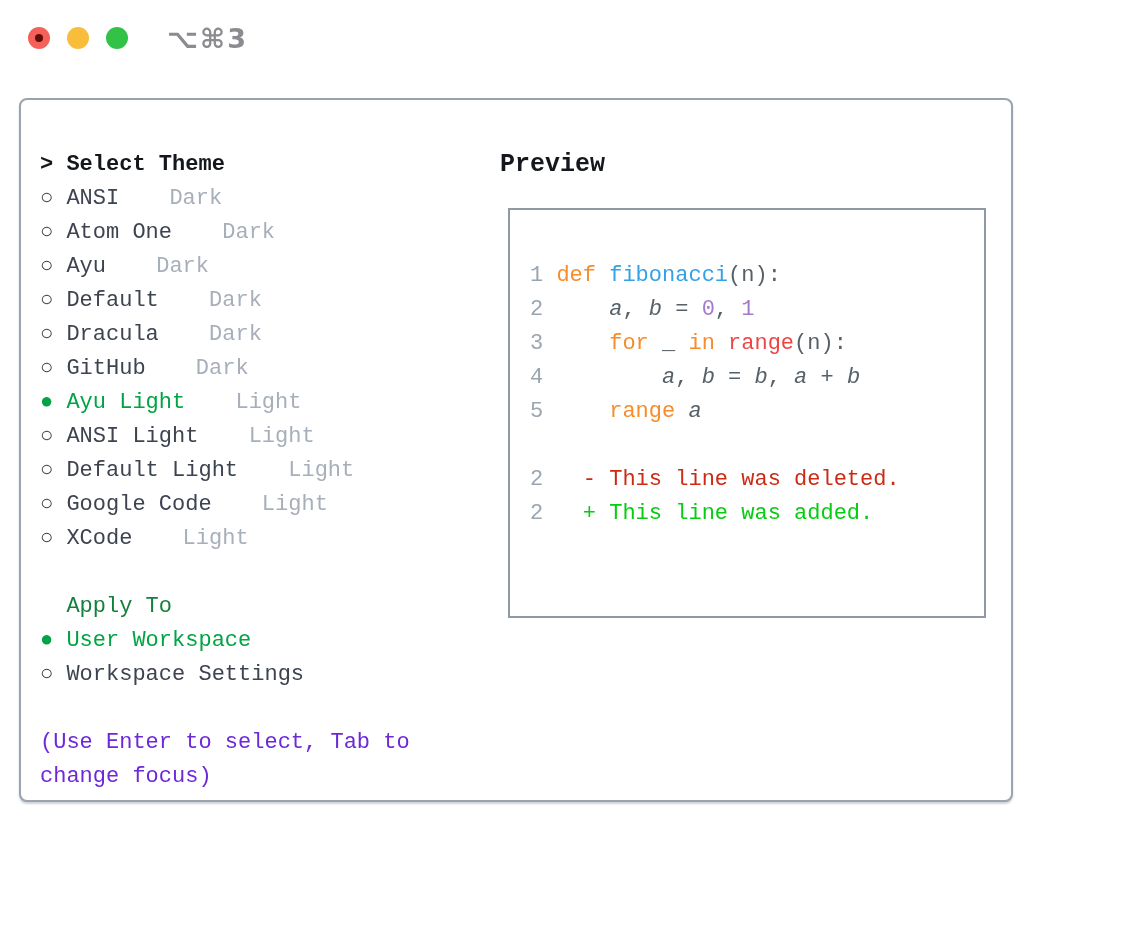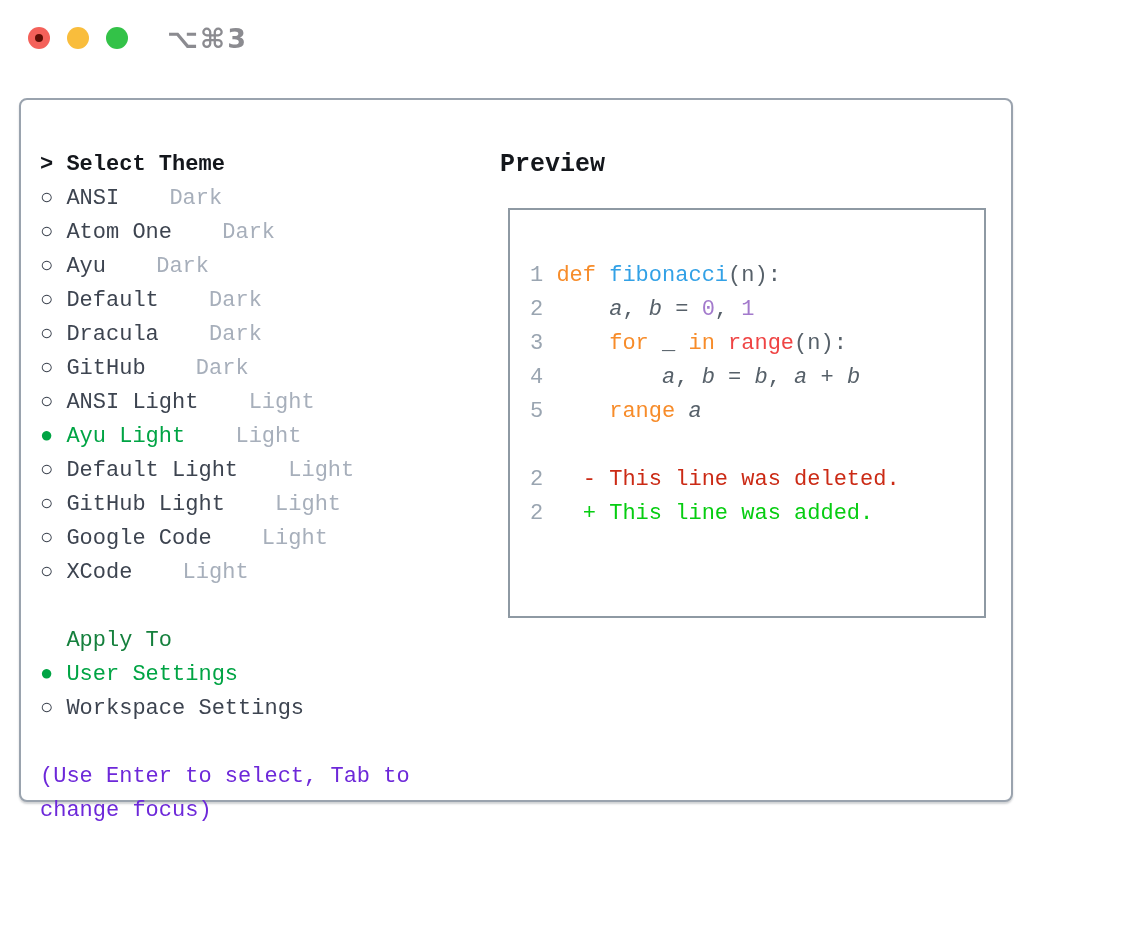--- a/index.html
+++ b/index.html
@@ -80,31 +80,30 @@
 
     <div class="pane-left">
       <div class="line hdr-row"><span class="caret">&gt;</span><span> <span>Select Theme</span></span></div>
       <div id="theme-items">
           <div class="line item"><span class="marker">○</span><span class="iname"> ANSI</span><span class="variant"> Dark</span></div>
           <div class="line item"><span class="marker">○</span><span class="iname"> Atom One</span><span class="variant"> Dark</span></div>
           <div class="line item"><span class="marker">○</span><span class="iname"> Ayu</span><span class="variant"> Dark</span></div>
           <div class="line item"><span class="marker">○</span><span class="iname"> Default</span><span class="variant"> Dark</span></div>
           <div class="line item"><span class="marker">○</span><span class="iname"> Dracula</span><span class="variant"> Dark</span></div>
           <div class="line item"><span class="marker">○</span><span class="iname"> GitHub</span><span class="variant"> Dark</span></div>
+          <div class="line item selected"><span class="marker on">●</span><span class="iname"> Ayu Light</span><span class="variant"> Light</span></div>
           <div class="line item"><span class="marker">○</span><span class="iname"> ANSI Light</span><span class="variant"> Light</span></div>
-          <div class="line item selected"><span class="marker on">●</span><span class="iname"> Ayu Light</span><span class="variant"> Light</span></div>
           <div class="line item"><span class="marker">○</span><span class="iname"> Default Light</span><span class="variant"> Light</span></div>
-          <div class="line item"><span class="marker">○</span><span class="iname"> GitHub Light</span><span class="variant"> Light</span></div>
           <div class="line item"><span class="marker">○</span><span class="iname"> Google Code</span><span class="variant"> Light</span></div>
           <div class="line item"><span class="marker">○</span><span class="iname"> XCode</span><span class="variant"> Light</span></div>
         </div>
       <div class="line"> </div>
       <div class="line apply-hdr">  Apply To</div>
       <div id="apply-items">
-          <div class="line item selected"><span class="marker on">●</span><span class="iname"> User Settings</span></div>
+          <div class="line item selected"><span class="marker on">●</span><span class="iname"> User Workspace</span></div>
           <div class="line item"><span class="marker">○</span><span class="iname"> Workspace Settings</span></div>
         </div>
       <div class="line"> </div>
       <div class="line hint">(Use Enter to select, Tab to</div>
       <div class="line hint">change focus)</div>
     </div>
 
     <div class="preview-hdr">Preview</div>
 
     <div class="preview-box">

